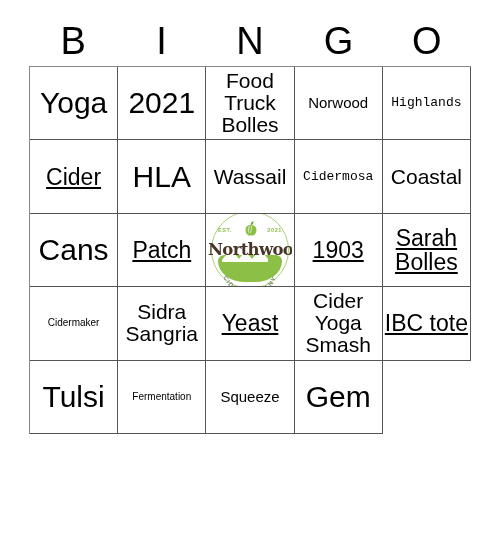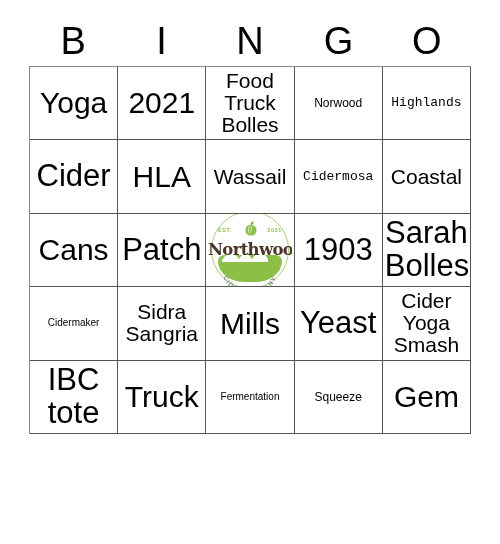--- a/index.html
+++ b/index.html
@@ -67,23 +67,23 @@
     overflow: hidden;
     background: #ffffff;
   }
   .cell span.celltext {
     display: block;
     line-height: 1.05;
     width: 100%;
   }
   
   .fs-xl span.celltext { font-size: 30px; }
-  .fs-lg span.celltext { font-size: 31px; }
+  .fs-lg span.celltext { font-size: 23px; text-decoration: underline; }
   .fs-md span.celltext { font-size: 21px; }
-  .fs-sm span.celltext { font-size: 12px; }
+  .fs-sm span.celltext { font-size: 15px; }
   .fs-xs span.celltext { font-size: 13px; font-family: Liberation Mono, monospace; }
   .fs-xxs span.celltext { font-size: 10px; }
 
   
   .cell.free { padding: 0; }
   #logo {
     position: relative;
     width: 84px;
     height: 84px;
     border-radius: 50%;
@@ -265,35 +265,32 @@
     <div class="cell fs-lg">
         <span class="celltext">Sarah Bolles</span>
       </div>
 
     <div class="cell fs-xxs">
         <span class="celltext">Cidermaker</span>
       </div>
     <div class="cell fs-md">
         <span class="celltext">Sidra Sangria</span>
       </div>
-    <div class="cell fs-xl">
-        <span class="celltext">Mills</span>
-      </div>
     <div class="cell fs-lg">
         <span class="celltext">Yeast</span>
       </div>
     <div class="cell fs-md">
         <span class="celltext">Cider Yoga Smash</span>
       </div>
 
     <div class="cell fs-lg">
         <span class="celltext">IBC tote</span>
       </div>
     <div class="cell fs-xl">
-        <span class="celltext">Truck</span>
+        <span class="celltext">Tulsi</span>
       </div>
     <div class="cell fs-xxs">
         <span class="celltext">Fermentation</span>
       </div>
     <div class="cell fs-sm">
         <span class="celltext">Squeeze</span>
       </div>
     <div class="cell fs-xl">
         <span class="celltext">Gem</span>
       </div>

